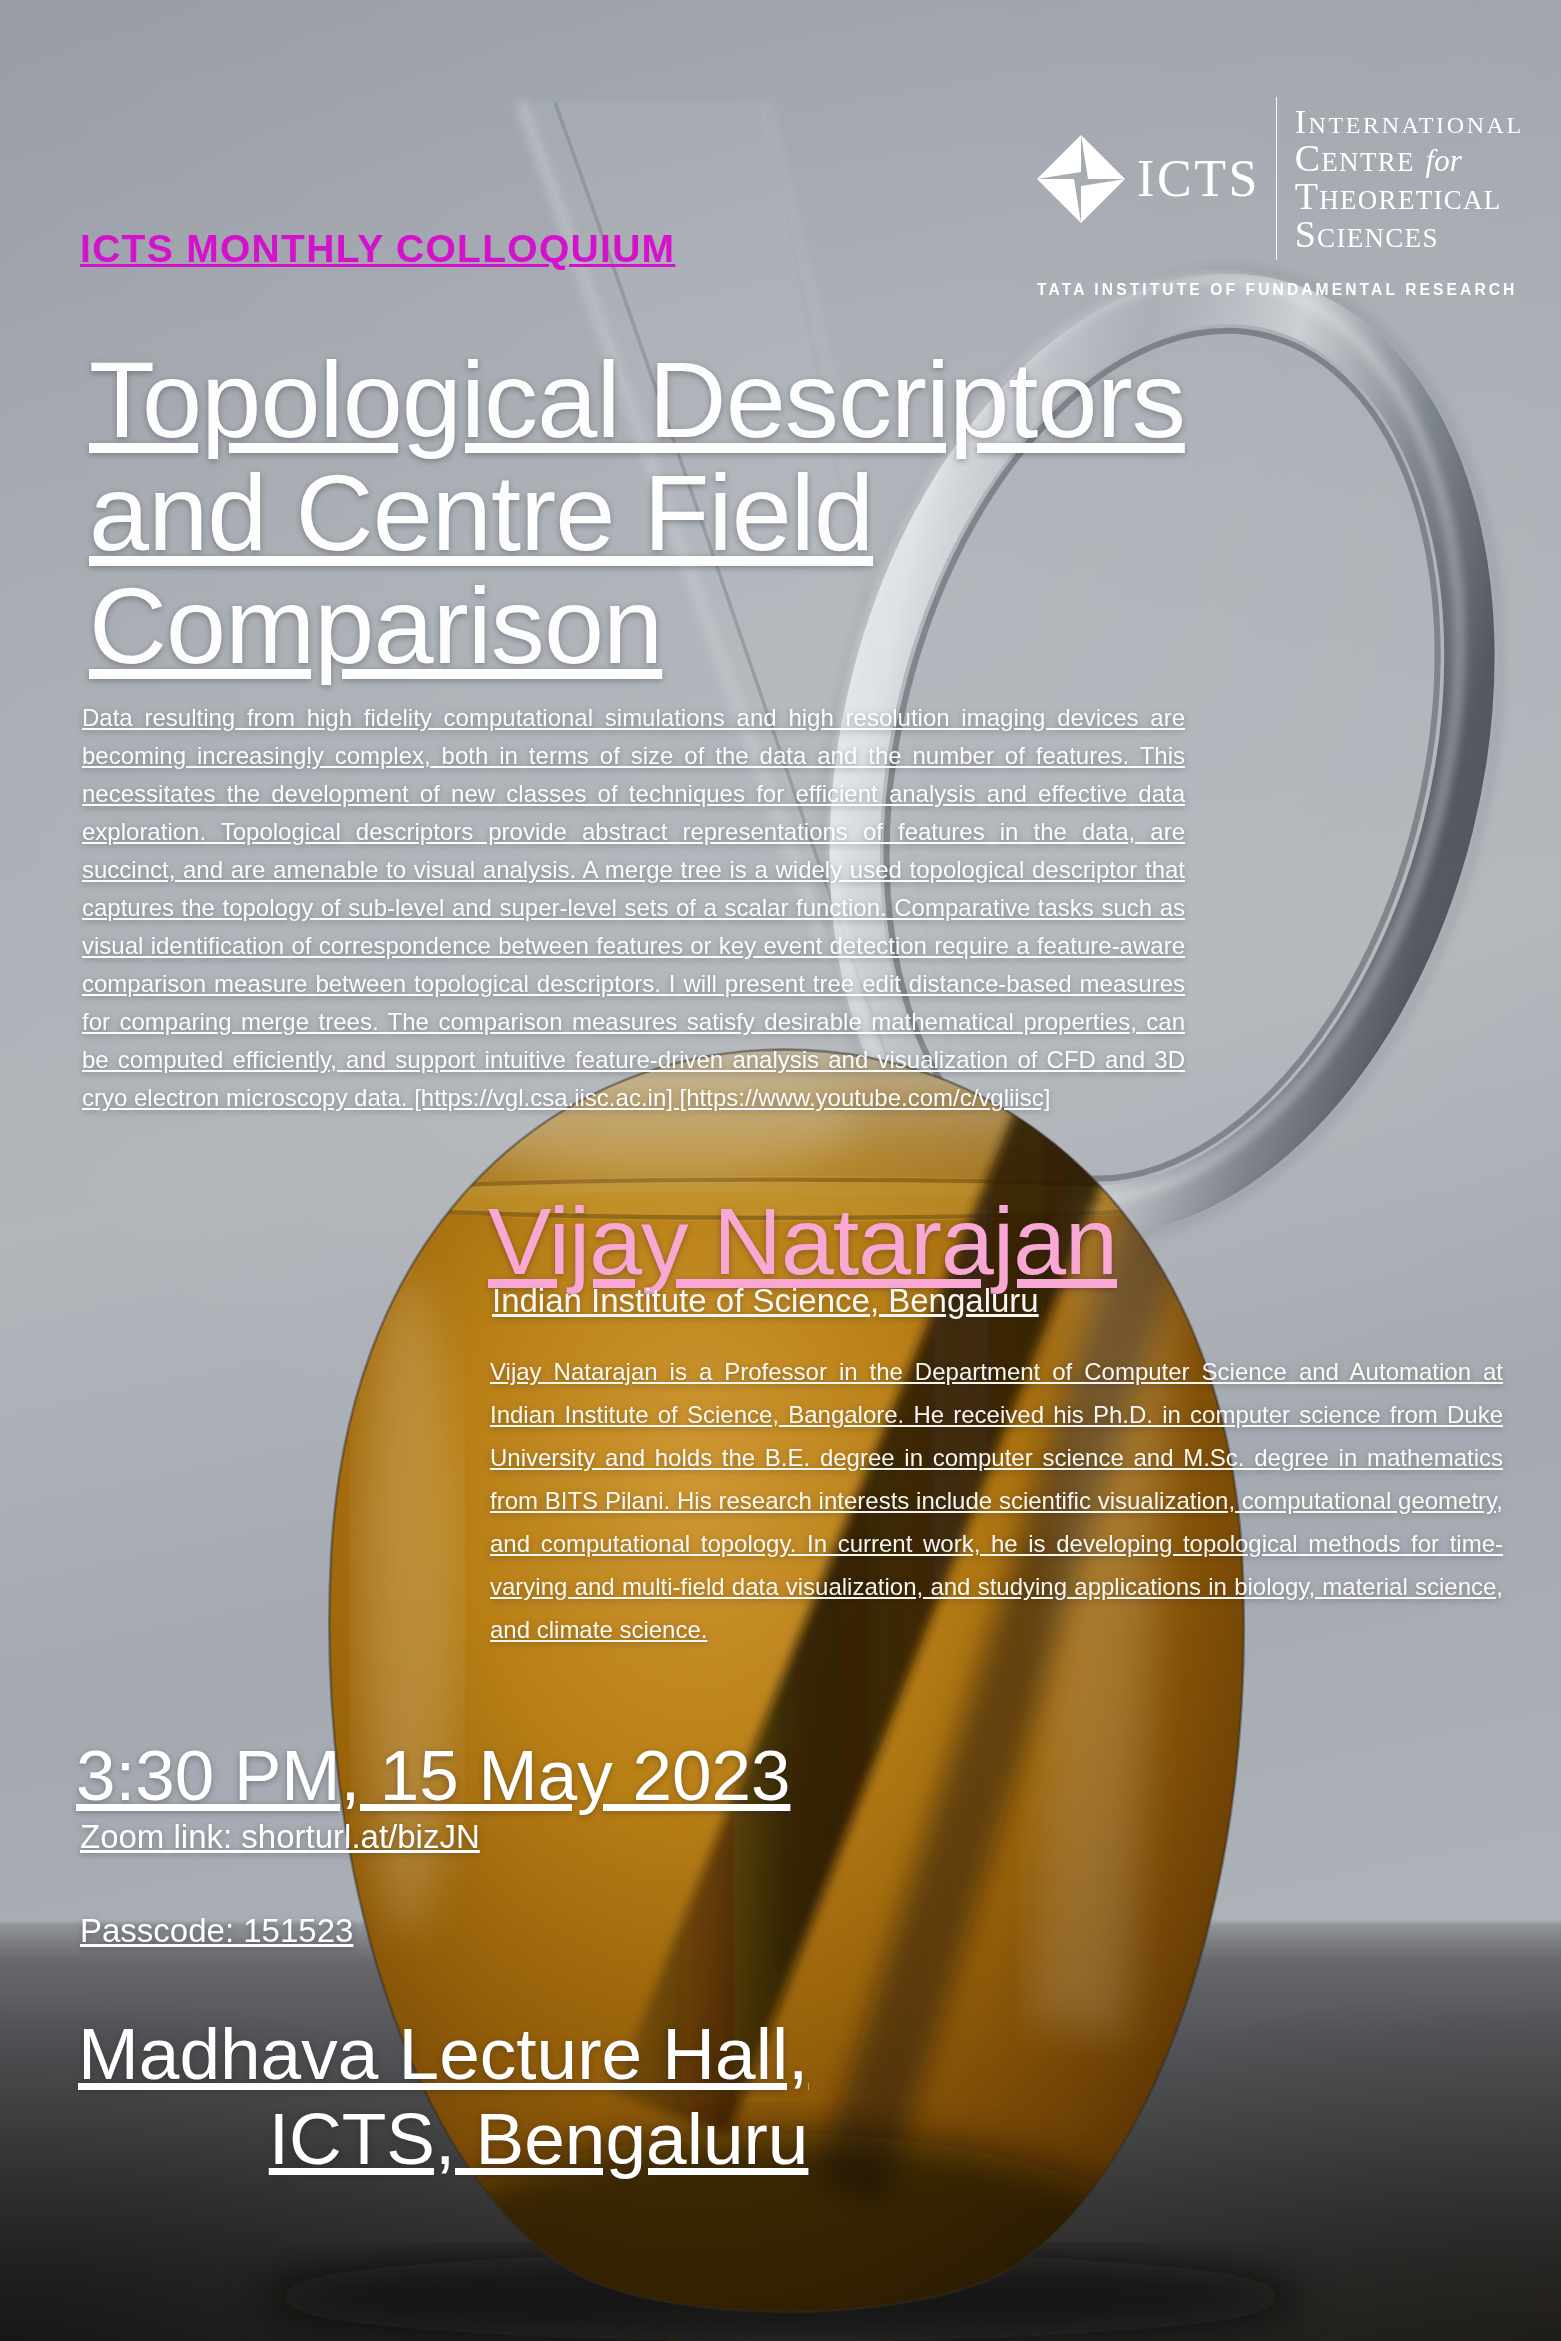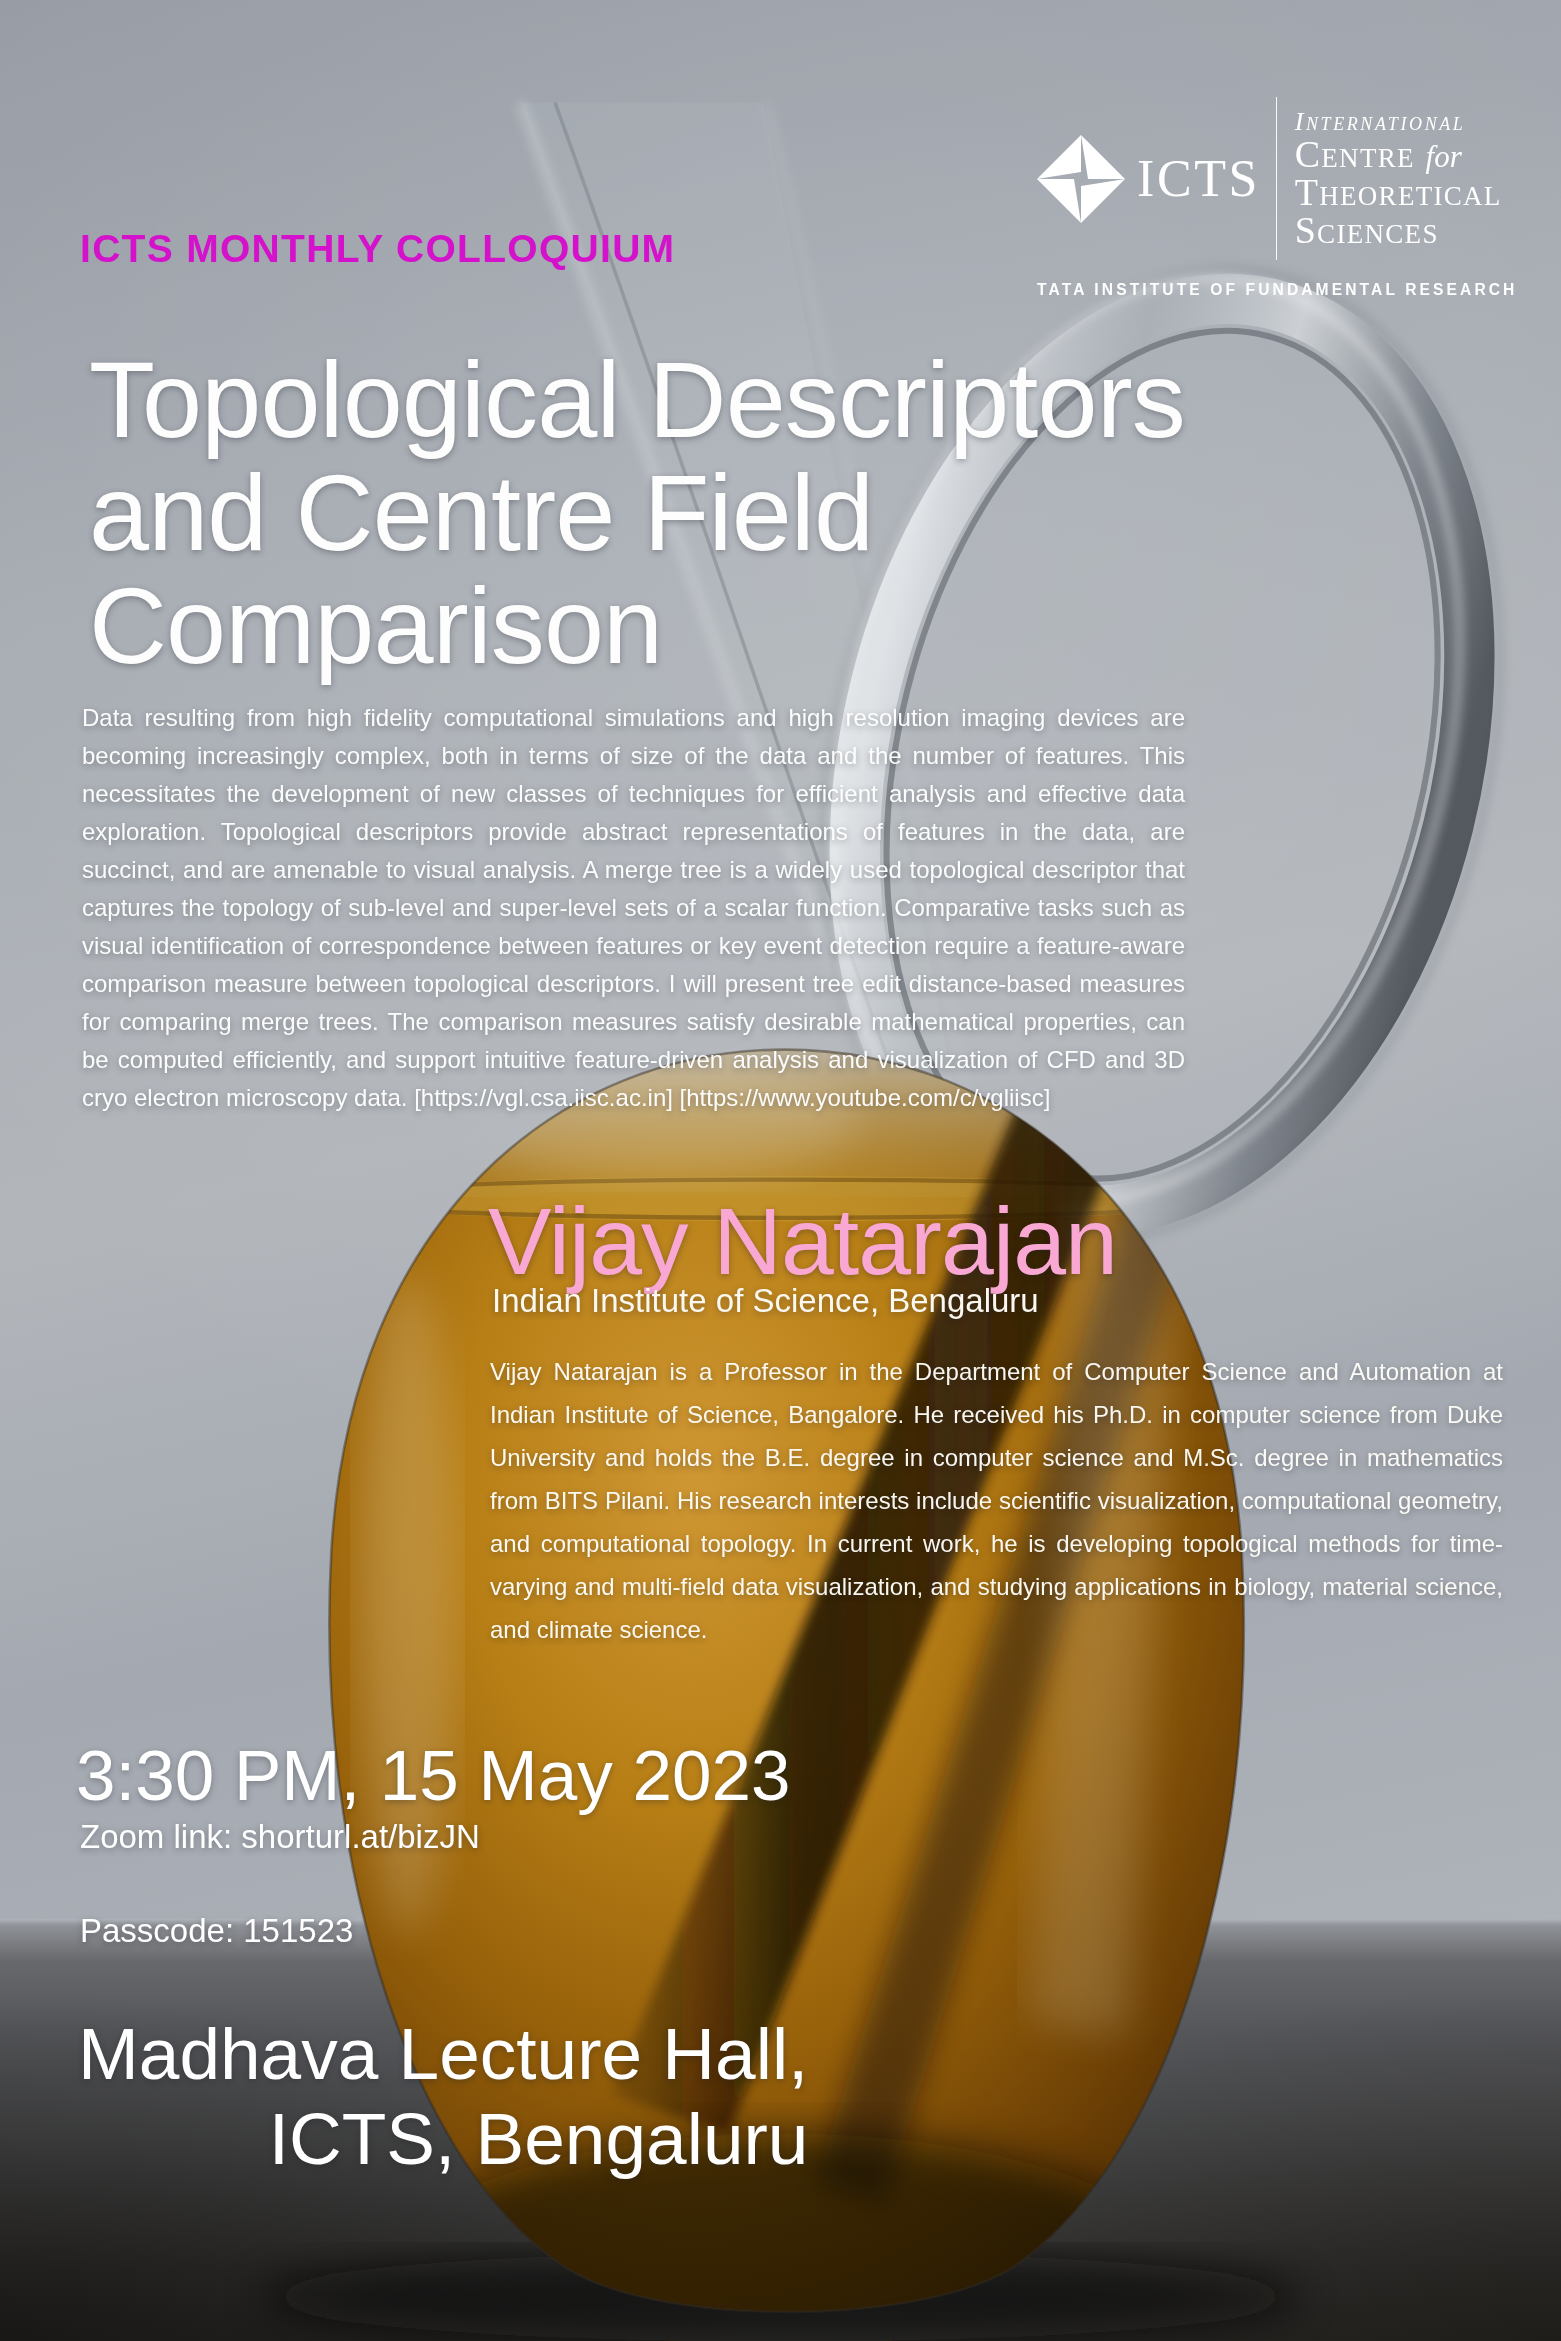--- a/index.html
+++ b/index.html
@@ -17,21 +17,21 @@
   .table{
     position:absolute;left:0;top:1919px;width:1561px;height:423px;
     background:
       radial-gradient(90% 150% at 0% 100%, rgba(10,8,6,0.55), rgba(0,0,0,0) 55%),
       radial-gradient(80% 140% at 100% 100%, rgba(18,14,9,0.45), rgba(0,0,0,0) 60%),
       linear-gradient(180deg,#aeb3ba 0px,#8e9196 7px,#67686c 43px,#55565a 113px,#474849 217px,#333231 347px,#2a2927 423px);
   }
   .jug{position:absolute;left:0;top:0;width:1561px;height:2342px;}
 
   
-  .overlay{position:absolute;text-shadow:0 1.7px 6px rgba(30,32,40,0.35);}
+  .overlay{position:absolute;text-shadow:0 1.7px 6px rgba(30,32,40,0.35);text-decoration:underline;}
   .series{
     left:80px;top:227px;font-size:39px;letter-spacing:1.3px;font-weight:700;
     color:#d411cb;text-shadow:none;
   }
   .title{
     left:76px;top:343px;width:1301px;font-size:108px;line-height:113px;
     font-weight:400;letter-spacing:-0.9px;color:#fdfdfd;margin-left:13px;
   }
   .abstract{
     left:82px;top:699px;width:1103px;font-size:24px;line-height:38px;
@@ -56,21 +56,21 @@
   
   .logo{position:absolute;left:1037px;top:97px;width:503px;color:#fff;}
   .logo-top{display:flex;align-items:center;}
   .logo-mark{width:88px;height:88px;flex:0 0 auto;}
   .logo-acronym{
     font-family:"Liberation Serif",serif;font-size:52px;letter-spacing:2.6px;
     margin-left:12px;margin-right:15.6px;line-height:1;
   }
   .logo-divider{width:1.7px;height:163px;background:rgba(255,255,255,0.92);margin-right:17.3px;}
   .logo-wordmark{font-family:"Liberation Serif",serif;line-height:1.0;}
-  .wm-small{font-size:26px;font-variant:small-caps;letter-spacing:2.6px;font-style:italic;}
+  .wm-small{font-size:34px;font-variant:small-caps;letter-spacing:2.6px;}
   .wm-big{font-size:38px;font-variant:small-caps;letter-spacing:1.3px;}
   .wm-italic{font-size:31px;font-style:italic;font-variant:normal;letter-spacing:0;}
   .logo-tifr{
     margin-top:21px;font-size:15.6px;font-weight:700;letter-spacing:3.1px;white-space:nowrap;
   }
 </style>
 </head>
 <body>
 
 <div class="poster">

